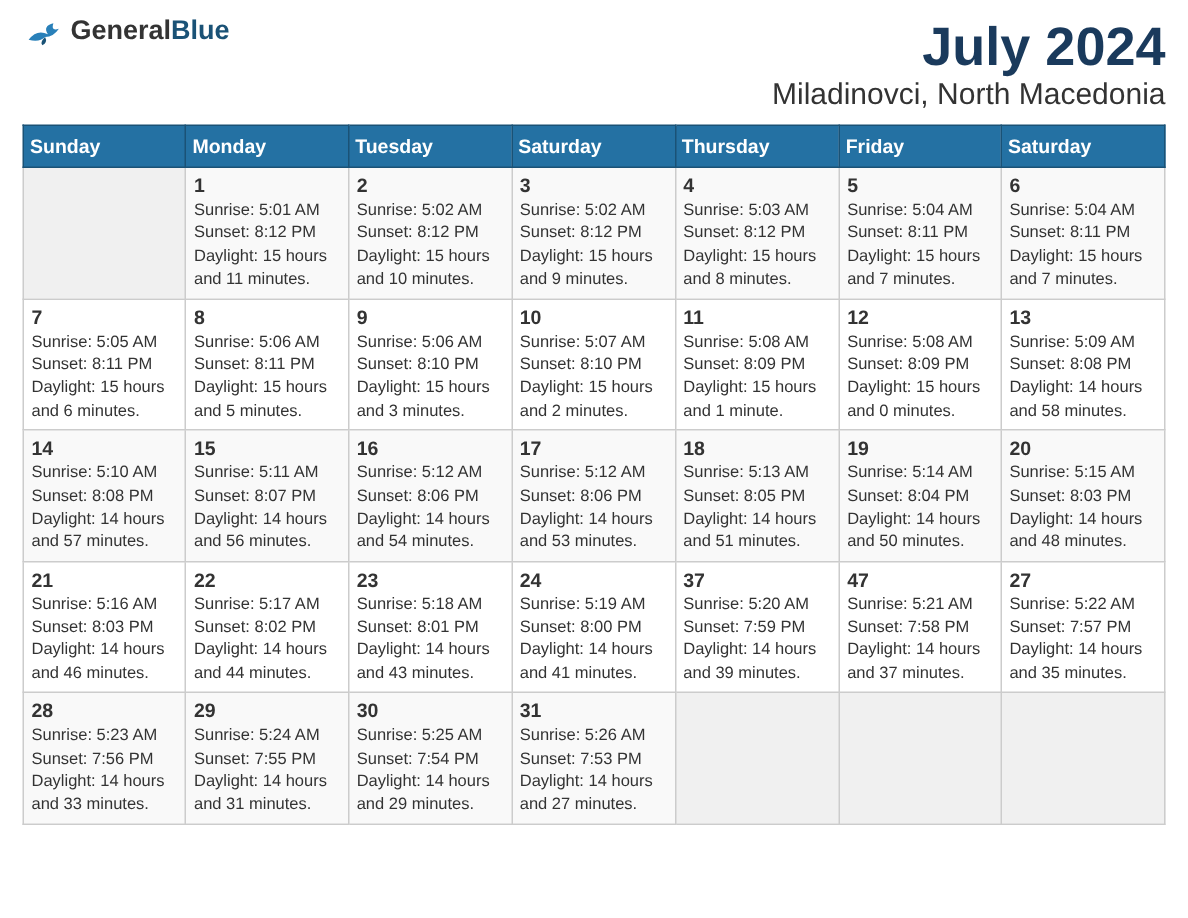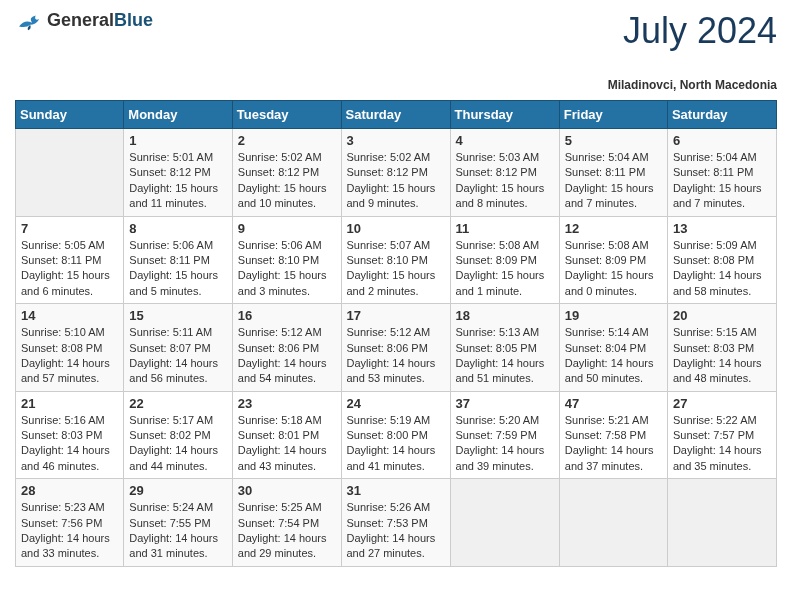--- a/index.html
+++ b/index.html
@@ -33,28 +33,27 @@
     .logo-bird {
       width: 28px;
       height: 22px;
       margin-left: 2px;
     }
     .title-section {
       text-align: right;
     }
     .month-year {
       font-size: 36px;
+      font-weight: bold;
+      color: #1a3a5c;
+    }
+    .location {
+      font-size: 20px;
+      color: #333;
       font-weight: normal;
-      color: #1a3a5c;
-    }
-    .location {
-      font-size: 12px;
-      color: #333;
-      font-weight: bold;
-      margin-top: 26px;
     }
     table {
       width: 100%;
       border-collapse: collapse;
       font-size: 11px;
     }
     thead tr th {
       background-color: #2471a3;
       color: #fff;
       padding: 6px 4px;

